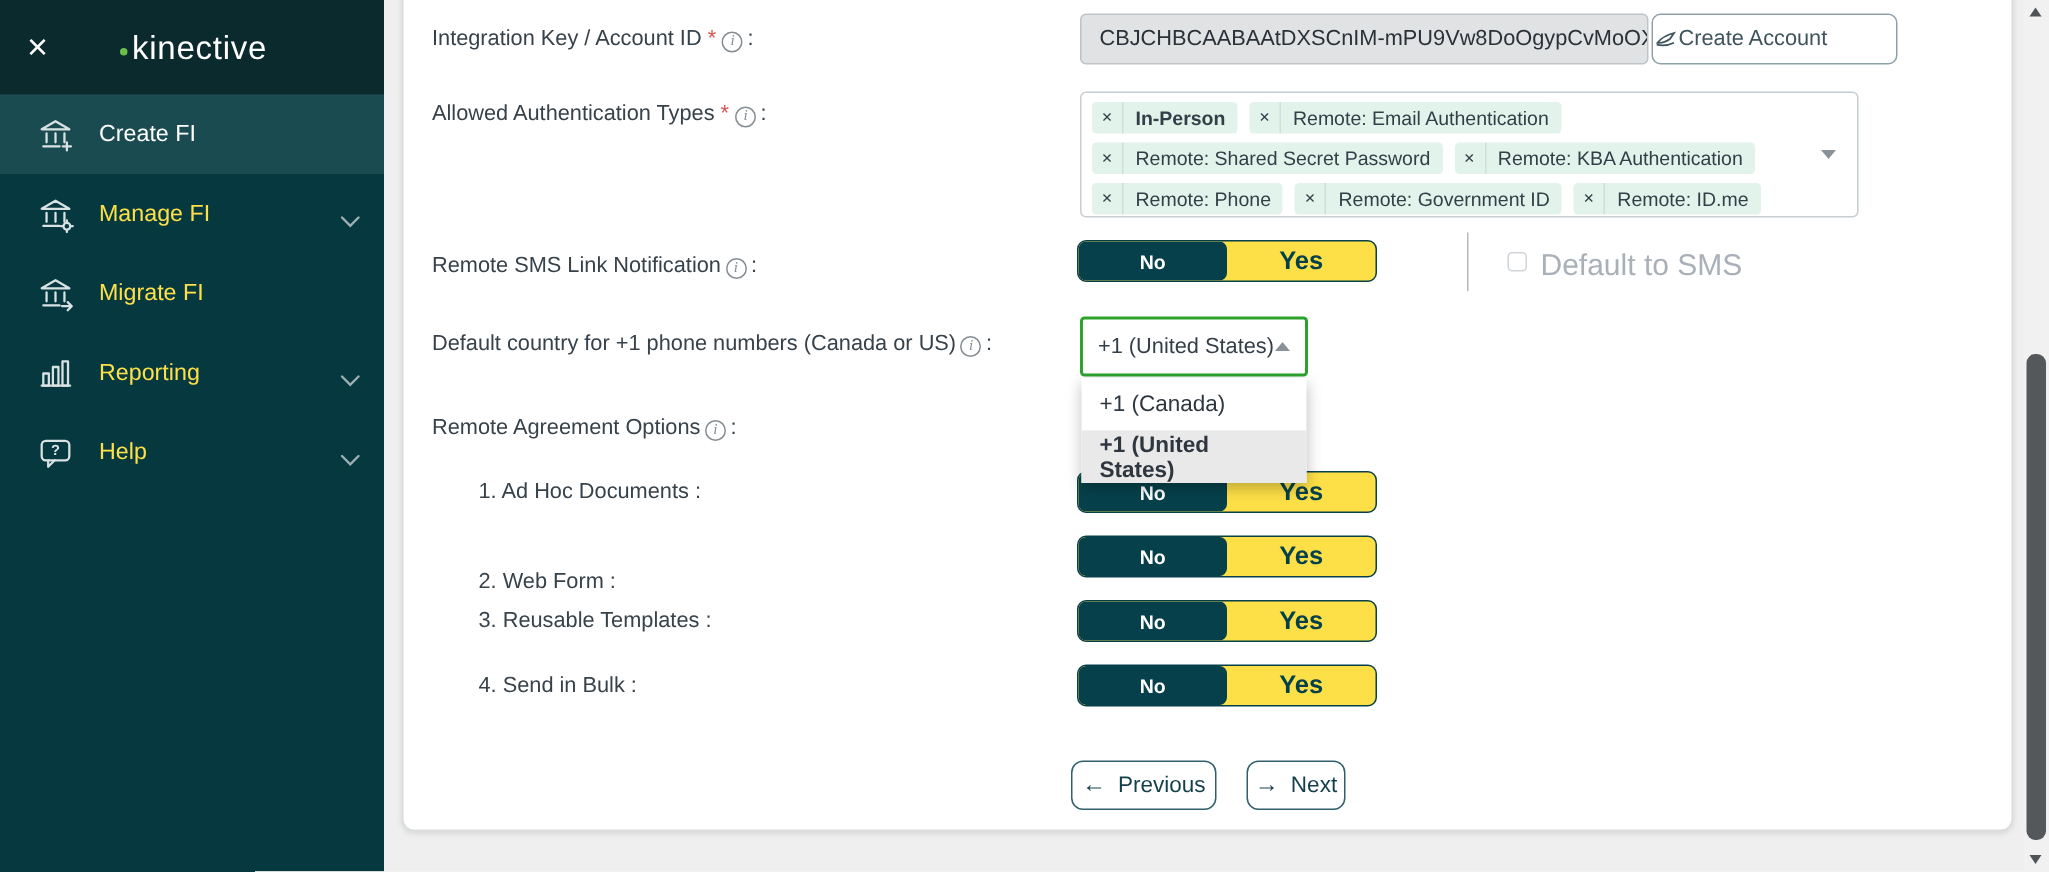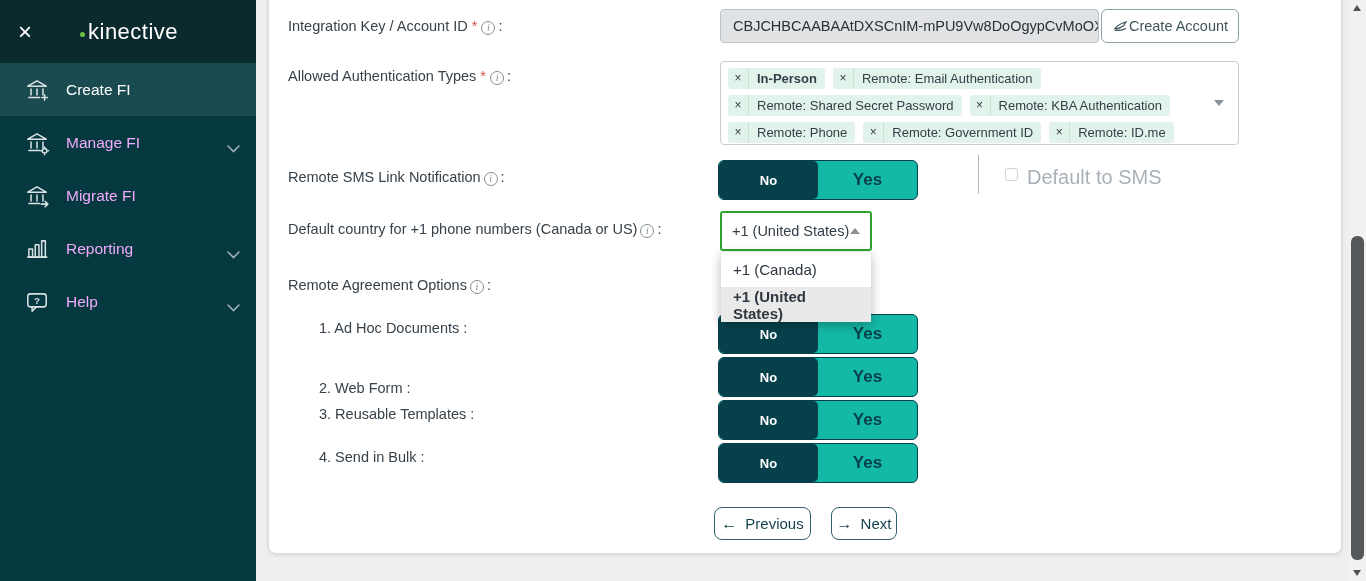--- a/index.html
+++ b/index.html
@@ -7,58 +7,58 @@
   .screen { position:relative; width:1366px; height:581px; overflow:hidden;
             font-family:"Liberation Sans", sans-serif; background:#efefef; }
 
   
   .sidebar { position:absolute; left:0; top:0; width:256px; height:581px; background:#063840; }
   .sb-header { height:63px; background:#0b2a2e; display:flex; align-items:center; padding-left:18px; }
   .close-x { color:#fff; font-size:24px; font-weight:300; width:30px; cursor:pointer; line-height:1; }
   .logo { position:relative; color:#fff; font-size:22px; font-weight:500; letter-spacing:.5px; margin-left:32px; padding-left:8px; }
   .logo-dot { position:absolute; left:0; bottom:8px; width:5px; height:5px; border-radius:50%; background:#6abf4b; }
   .menu-item { position:relative; height:53px; display:flex; align-items:center; padding-left:24px;
-               color:#f0abfc; font-size:15.5px; font-weight:500; cursor:pointer; }
+               color:#fde047; font-size:15.5px; font-weight:500; cursor:pointer; }
   .menu-item.active { background:#1a4b51; color:#fff; }
   .mi-icon { width:26px; height:26px; margin-right:16px; display:flex; align-items:center; justify-content:center; }
   .mi-icon svg { stroke:#d9e2e3; fill:none; stroke-width:1.4; stroke-linecap:round; stroke-linejoin:round; }
   .mi-chevron { position:absolute; right:16px; top:23px; }
 
   
   .card { position:absolute; left:268px; top:-12px; width:1074px; height:566px; background:#fff;
           border:1px solid #d9dddf; border-radius:8px; box-shadow:0 1px 4px rgba(0,0,0,.12); }
   .f-label { position:absolute; left:19px; font-size:14.5px; color:#37424b; display:flex;
              align-items:flex-end; line-height:18px; white-space:nowrap; }
   .f-label.indent { left:50px; }
   .req { color:#d9534f; margin:0 1px 0 4px; }
   .info-icon { display:inline-flex; align-items:center; justify-content:center; width:14px; height:14px;
                border:1px solid #848d94; border-radius:50%; color:#848d94; font-size:10px; font-style:italic;
                font-family:"Liberation Serif", serif; margin:0 3px 0 3px; flex:none; }
   .ik-input { position:absolute; left:451px; top:20px; width:379px; height:34px; background:#e0e2e4;
               border:1px solid #bdc3c7; border-radius:4px; display:flex; align-items:center; padding:0 12px;
               font-size:14.5px; color:#2a3138; overflow:hidden; white-space:nowrap; }
-  .ik-btn { position:absolute; left:832px; top:20px; width:138px; height:34px; background:#fff;
-            border:1px solid #8fa1a8; border-radius:6px; display:flex; align-items:center; justify-content:center;
+  .ik-btn { position:absolute; left:832px; top:20px; width:164px; height:34px; background:#fff;
+            border:1px solid #8fa1a8; border-radius:6px; display:flex; align-items:center; 
             gap:0; font-size:14.5px; color:#3f545c; cursor:pointer; font-family:inherit; }
   .ik-btn svg { stroke:#3f545c; fill:none; stroke-width:1.2; }
 
   .tags-box { position:absolute; left:451px; top:72px; width:519px; height:84px; border:1px solid #c7cdd1;
               border-radius:4px; background:#fff; padding:6px 28px 6px 7px; display:flex; flex-wrap:wrap;
               gap:6px 8px; align-content:flex-start; cursor:pointer; }
   .tag { display:inline-flex; align-items:center; height:21px; background:#e1f3ea; border-radius:3px;
          font-size:13px; color:#333e48; }
   .tag-x { width:21px; text-align:center; border-right:1px solid rgba(0,0,0,.08); font-size:12px;
            line-height:21px; cursor:pointer; }
   .tag-label { padding:0 8px; }
   .tag.bold .tag-label { font-weight:700; }
   .msel-caret { position:absolute; right:14px; top:38px; width:0; height:0; border-left:5px solid transparent;
                 border-right:5px solid transparent; border-top:6px solid #8a9299; }
 
-  .toggle { position:absolute; left:449px; width:200px; height:40px; border:1px solid #06414b;
-            border-radius:6px; display:flex; background:#14b8a6; overflow:hidden; cursor:pointer;text-align:center; }
+  .toggle { position:absolute; left:449px; width:200px; height:28px; border:1px solid #06414b;
+            border-radius:6px; display:flex; background:#fde047; overflow:hidden; cursor:pointer;text-align:center; }
   .tg-no { flex:1; background:#06414b; color:#fff; font-weight:700; font-size:13px; display:flex;
            align-items:center; justify-content:center; border-radius:5px; }
   .tg-yes { flex:1; color:#06414b; font-weight:700; font-size:17px; display:flex; align-items:center;
             justify-content:center; }
 
   .divider-v { position:absolute; left:709px; top:166px; width:1px; height:39px; background:#b4bac0; }
   .cb { position:absolute; left:736px; top:179px; width:13px; height:13px; border:1px solid #cfd4d8;
         border-radius:3px; background:#fff; cursor:default; }
   .cb-label { position:absolute; left:758px; top:177px; font-size:20px; color:#a9b0b8; }
 

